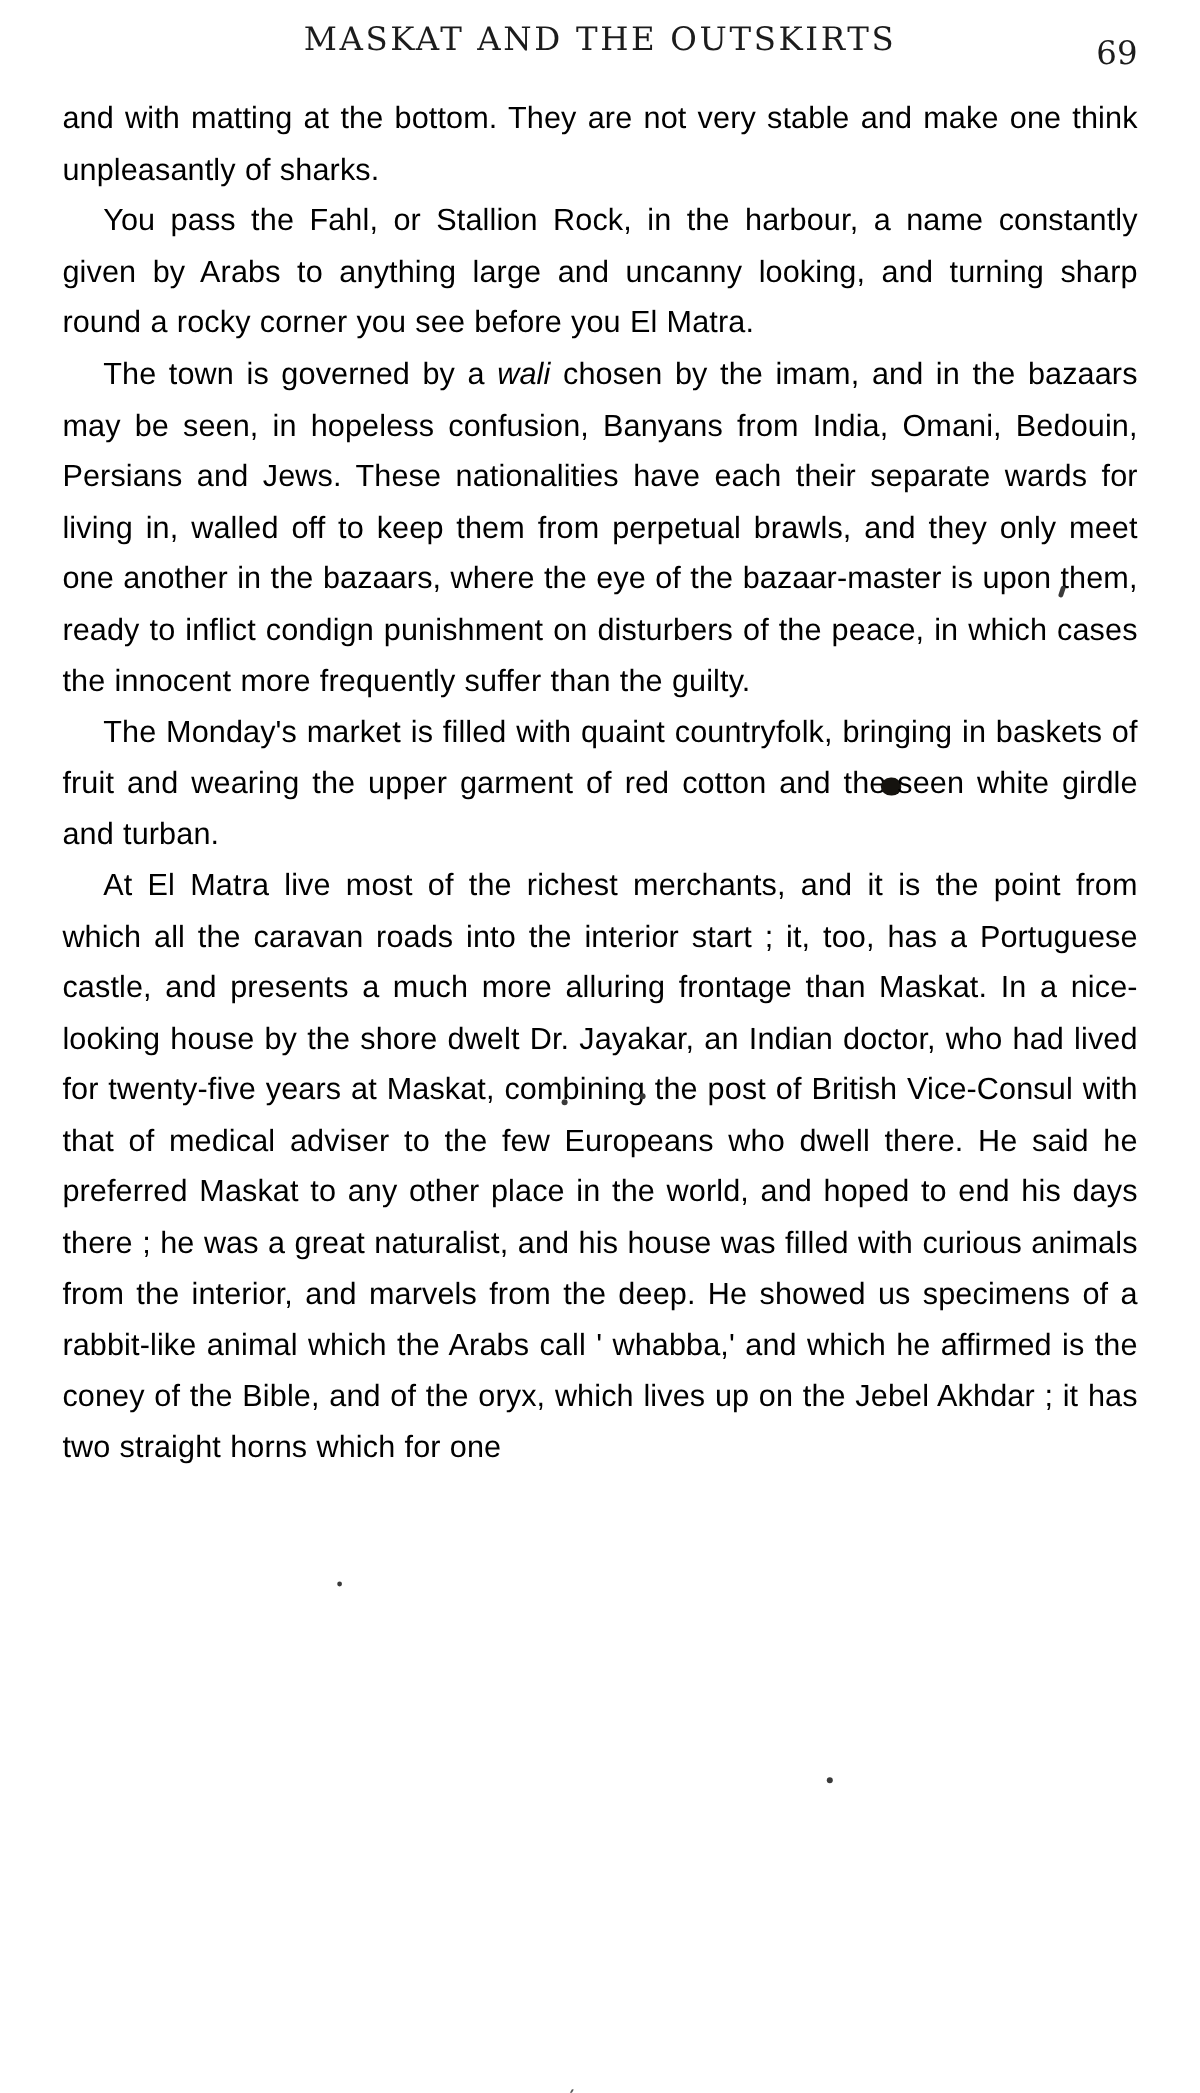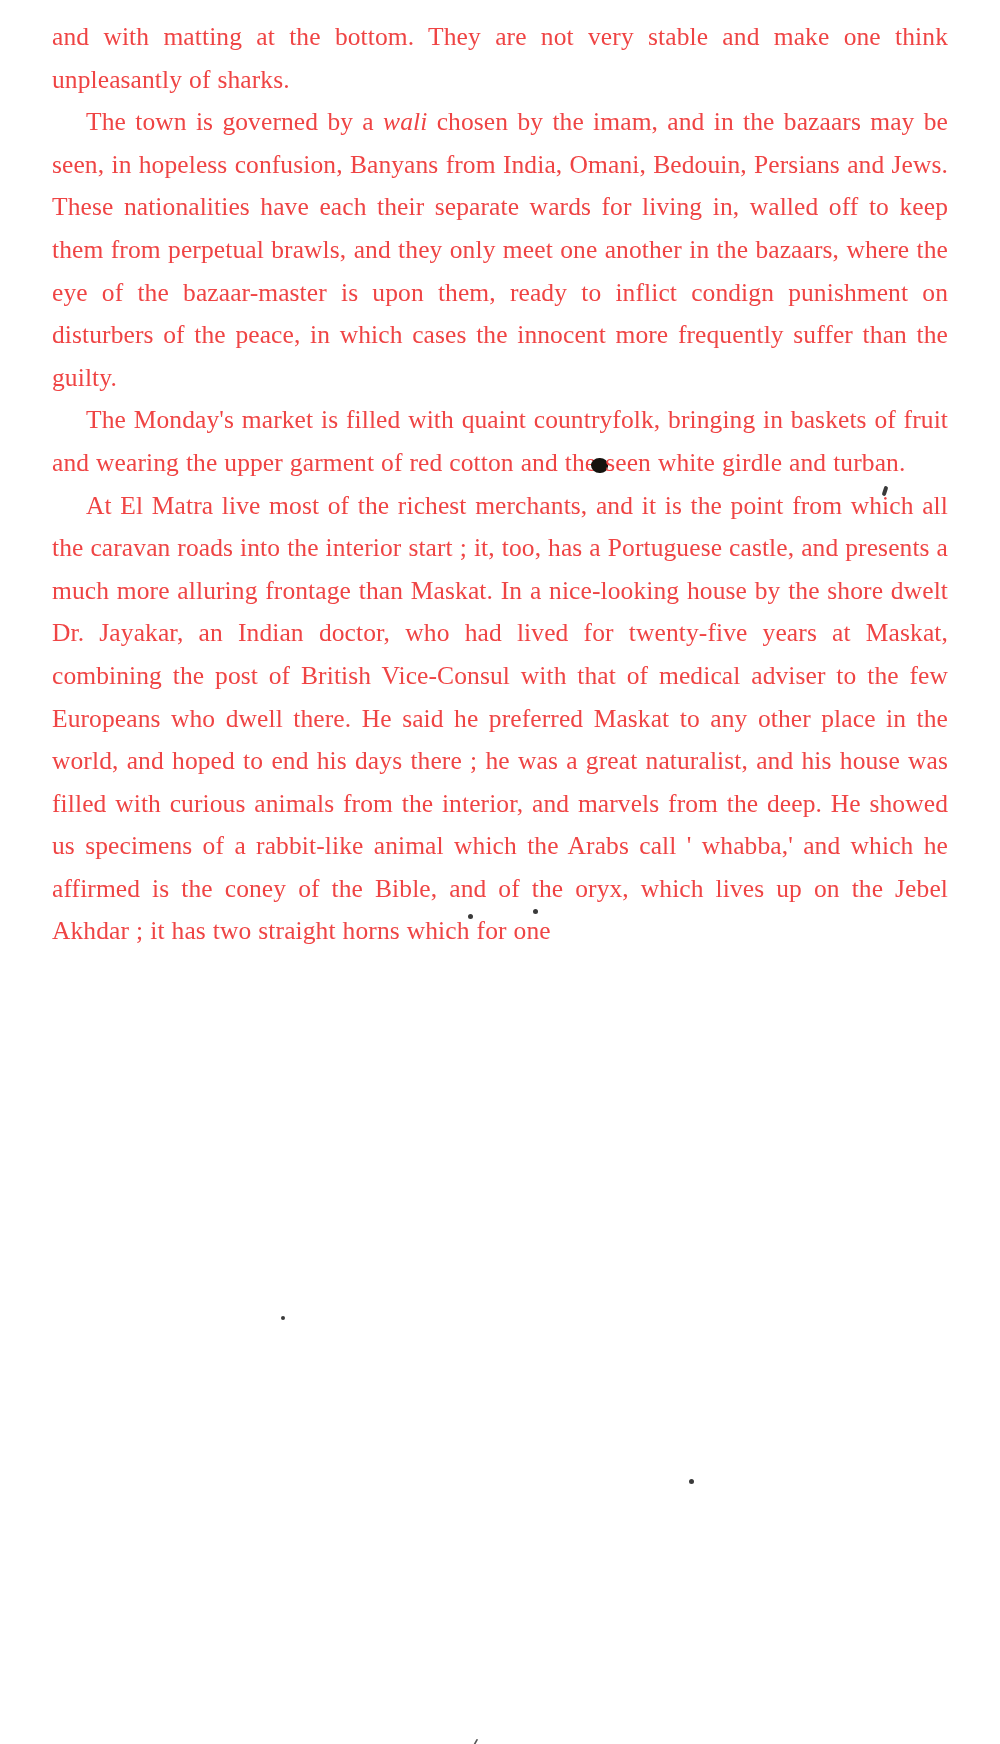--- a/index.html
+++ b/index.html
@@ -45,26 +45,26 @@
     font-size: 27px;
     font-weight: 500;
     color: #1c1c1c;
   }
   .body-text {
     margin: 16px 52px 0 52px;
     width: 896px;
   }
   p {
     margin: 0;
-    font-family: Liberation Serif, serif;
+    font-family: Liberation Sans, sans-serif;
     font-size: 25.5px;
     line-height: 42.6px;
     text-align: justify;
     text-align-last: left;
-    color: #ef4444;
+    color: #000000;
     letter-spacing: 0.1px;
     word-spacing: 0.5px;
   }
   p.indent {
     text-indent: 34px;
   }
   p em {
     font-style: italic;
   }
   .blotch {
@@ -89,25 +89,30 @@
     font-size: 20px;
     color: #555;
     transform: rotate(12deg);
   }
 </style>
 </head>
 <body>
 
 <div class="page">
 
+  <div class="header">
+    <div class="running-title">MASKAT AND THE OUTSKIRTS</div>
+    <div class="folio">69</div>
+  </div>
 
   <div class="body-text">
 
     <p>and with matting at the bottom.   They are not very stable and make one think unpleasantly of sharks.</p>
 
+    <p class="indent">You pass the Fahl, or Stallion Rock, in the harbour, a name constantly given by Arabs to anything large and uncanny looking, and turning sharp round a rocky corner you see before you El Matra.</p>
 
     <p class="indent"><span>The town is governed by a </span><em>wali</em><span> chosen by the imam, and in the bazaars may be seen, in hopeless confusion, Banyans from India, Omani, Bedouin, Persians and Jews. These nationalities have each their separate wards for living in, walled off to keep them from perpetual brawls, and they only meet one another in the bazaars, where the eye of the bazaar-master is upon them, ready to inflict condign punishment on disturbers of the peace, in which cases the innocent more frequently suffer than the guilty.</span></p>
 
     <p class="indent"><span>The Monday's market is filled with quaint countryfolk, bringing in baskets of fruit and wearing the upper garment of red cotton and the</span><span class="blotch"></span><span>seen white girdle and turban.</span></p>
 
     <p class="indent">At El Matra live most of the richest merchants, and it is the point from which all the caravan roads into the interior start ; it, too, has a Portuguese castle, and presents a much more alluring frontage than Maskat.  In a nice-looking house by the shore dwelt Dr. Jayakar, an Indian doctor, who had lived for twenty-five years at Maskat, combining the post of British Vice-Consul with that of medical adviser to the few Europeans who dwell there.   He said he preferred Maskat to any other place in the world, and hoped to end his days there ; he was a great naturalist, and his house was filled with curious animals from the interior, and marvels from the deep.   He showed us specimens of a rabbit-like animal which the Arabs call ' whabba,' and which he affirmed is the coney of the Bible, and of the oryx, which lives up on the Jebel Akhdar ; it has two straight horns which for one</p>
 
   </div>
 
   <div class="speck" style="left:468px; top:898px; width:5px; height:5px;"></div>

